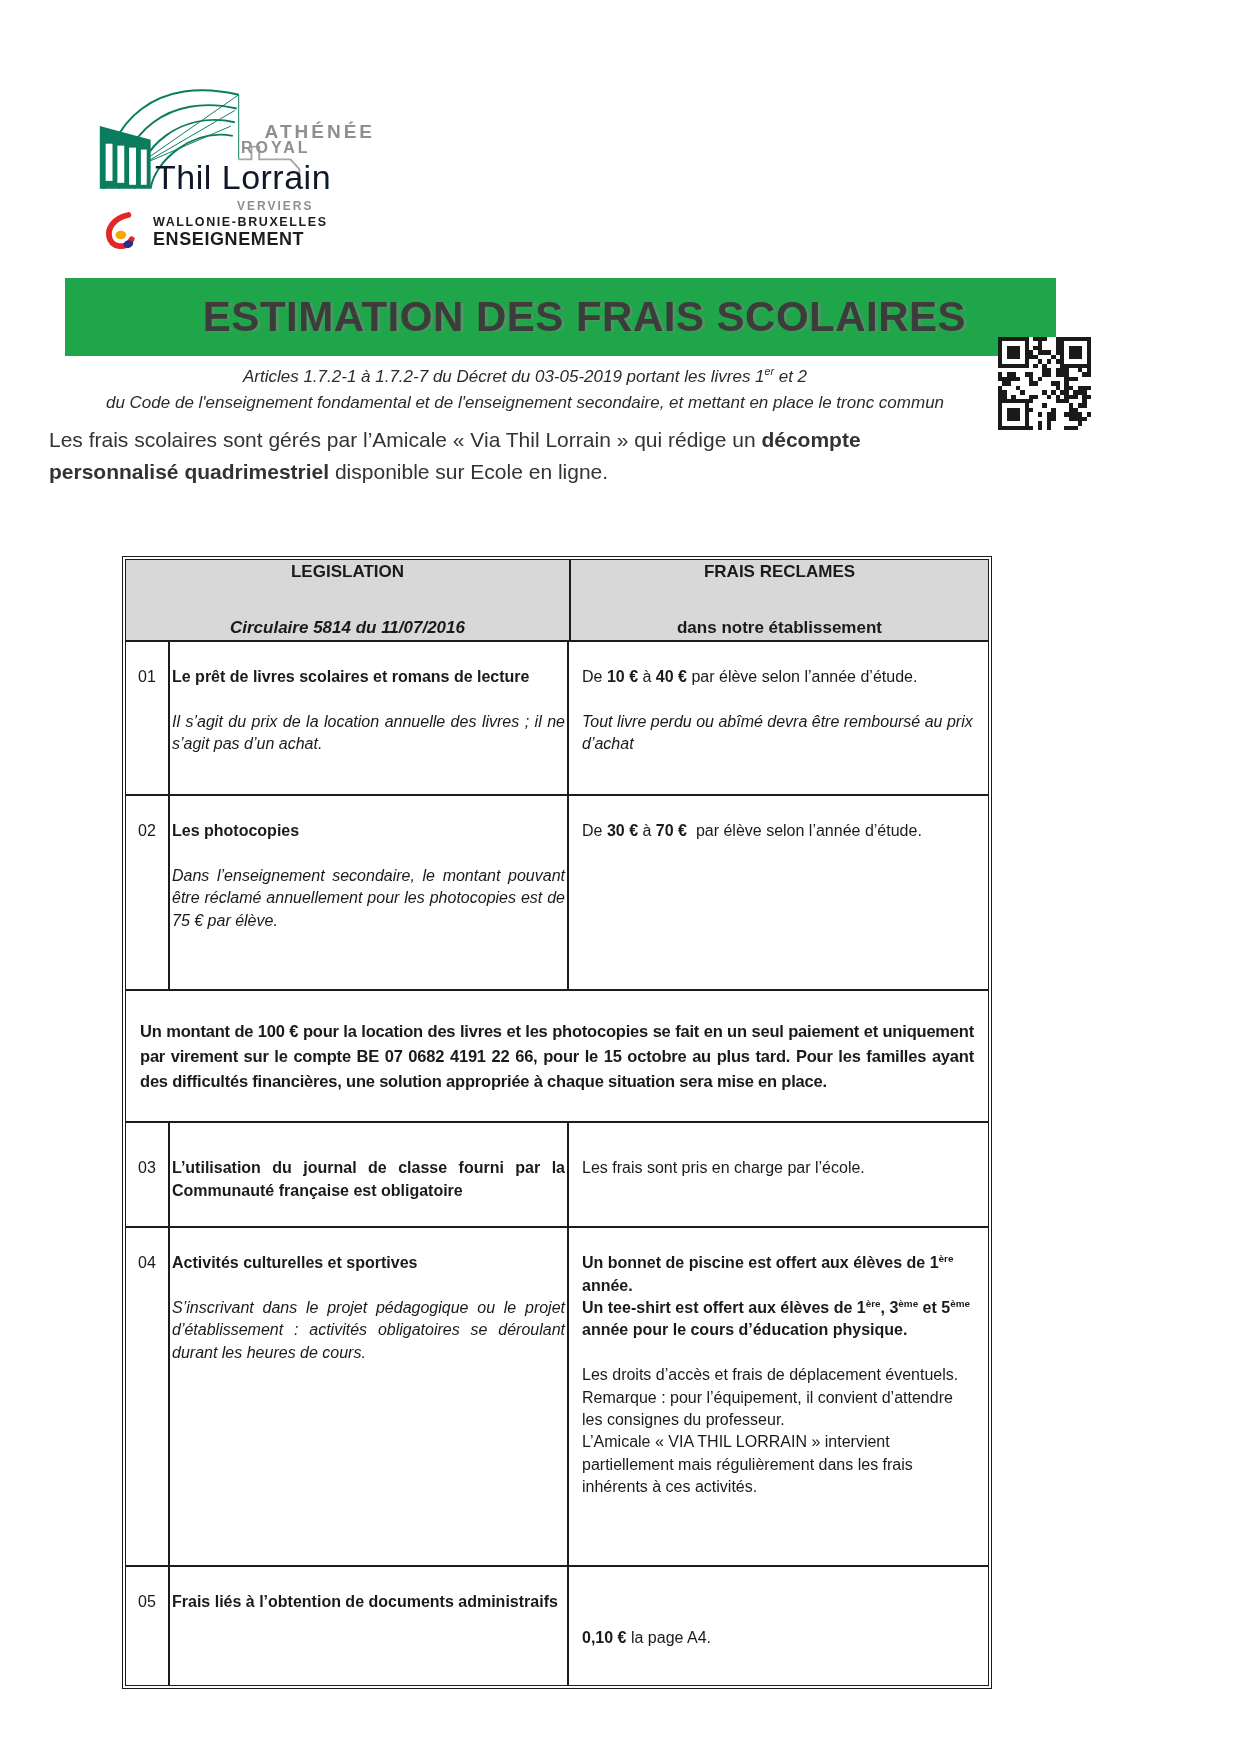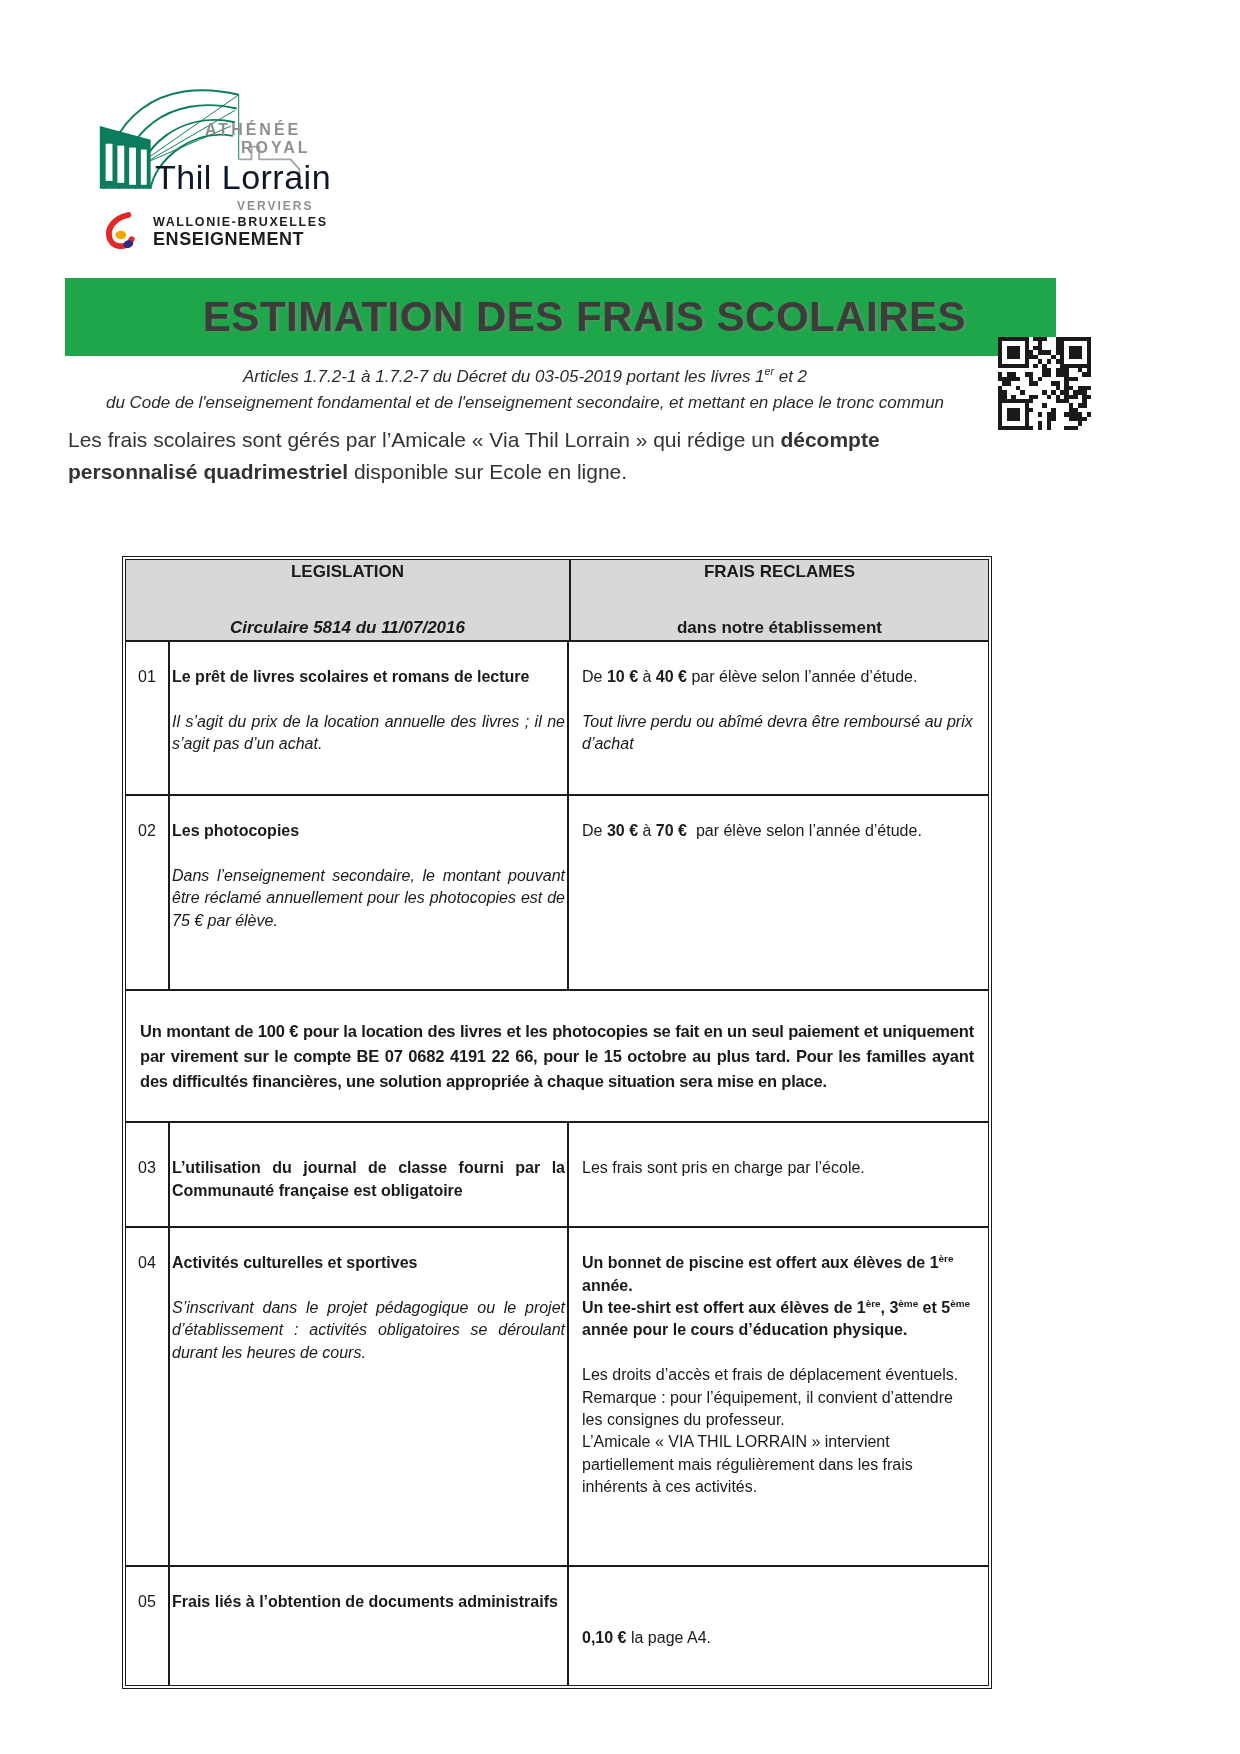--- a/index.html
+++ b/index.html
@@ -2,22 +2,22 @@
 <html lang="fr"><head>
 <meta charset="utf-8">
 <style>
   html,body{margin:0;padding:0;background:#ffffff;}
   .page{position:relative;width:1240px;height:1754px;margin:0 auto;background:#ffffff;
         font-family:"Liberation Sans", sans-serif;color:#1a1a1a;overflow:hidden;}
 
   
   .logo{position:absolute;left:85px;top:68px;width:260px;height:190px;}
   .bldg{position:absolute;left:5px;top:0;width:225px;height:125px;}
-  .l-athenee{position:absolute;left:120px;top:53px;width:170px;font-weight:bold;font-size:16px;
-             color:#8f8f8f;letter-spacing:3px;}
+  .l-athenee{position:absolute;left:120px;top:53px;width:170px;font-weight:bold;font-size:19px;
+             color:#8f8f8f;letter-spacing:3px;text-align:right;}
   .l-royal{position:absolute;left:120px;top:71px;width:170px;font-weight:bold;font-size:16px;
            color:#8f8f8f;letter-spacing:3px;text-indent:36px;}
   .l-name{position:absolute;left:70px;top:90px;font-weight:normal;font-size:34px;color:#0f172a;
           letter-spacing:0.5px;}
   .l-verviers{position:absolute;left:152px;top:131px;width:120px;font-weight:bold;font-size:12px;
               color:#8f8f8f;letter-spacing:2px;}
   .wbe-mark{position:absolute;left:18px;top:142px;width:34px;height:40px;}
   .l-wb{position:absolute;left:68px;top:147px;font-weight:bold;font-size:12.5px;color:#1d1d1b;
         letter-spacing:1.6px;}
   .l-ens{position:absolute;left:68px;top:161px;font-weight:bold;font-size:18px;color:#1d1d1b;
@@ -32,21 +32,21 @@
   
   .qr{position:absolute;left:998px;top:337px;width:93px;height:93px;background:#ffffff;
       display:grid;grid-template-columns:repeat(21,1fr);grid-template-rows:repeat(21,1fr);}
   .qm{background:#1a1a1a;}
 
   
   .subtitle{position:absolute;left:70px;top:364px;width:910px;text-align:center;
             font-style:italic;font-size:17px;line-height:1.55;color:#2b2b2b;}
 
   
-  .intro{position:absolute;left:68px;top:424px;width:930px;margin:0;font-size:21px;
+  .intro{position:absolute;left:49px;top:424px;width:930px;margin:0;font-size:21px;
          line-height:1.5;color:#333333;white-space:pre-wrap;}
 
   
   .tbl{position:absolute;left:122px;top:556px;width:870px;border:4px double #1c1c1c;
        box-sizing:border-box;font-size:16px;line-height:1.4;}
   .trow{display:flex;border-top:2px solid #1c1c1c;}
   .trow:first-child{border-top:none;}
   .thead{background:#d8d8d8;min-height:59px;}
   .hcell{display:flex;flex-direction:column;justify-content:center;text-align:center;
          font-weight:bold;font-size:17px;line-height:1.45;padding:0 2px;box-sizing:border-box;gap:31px;}

